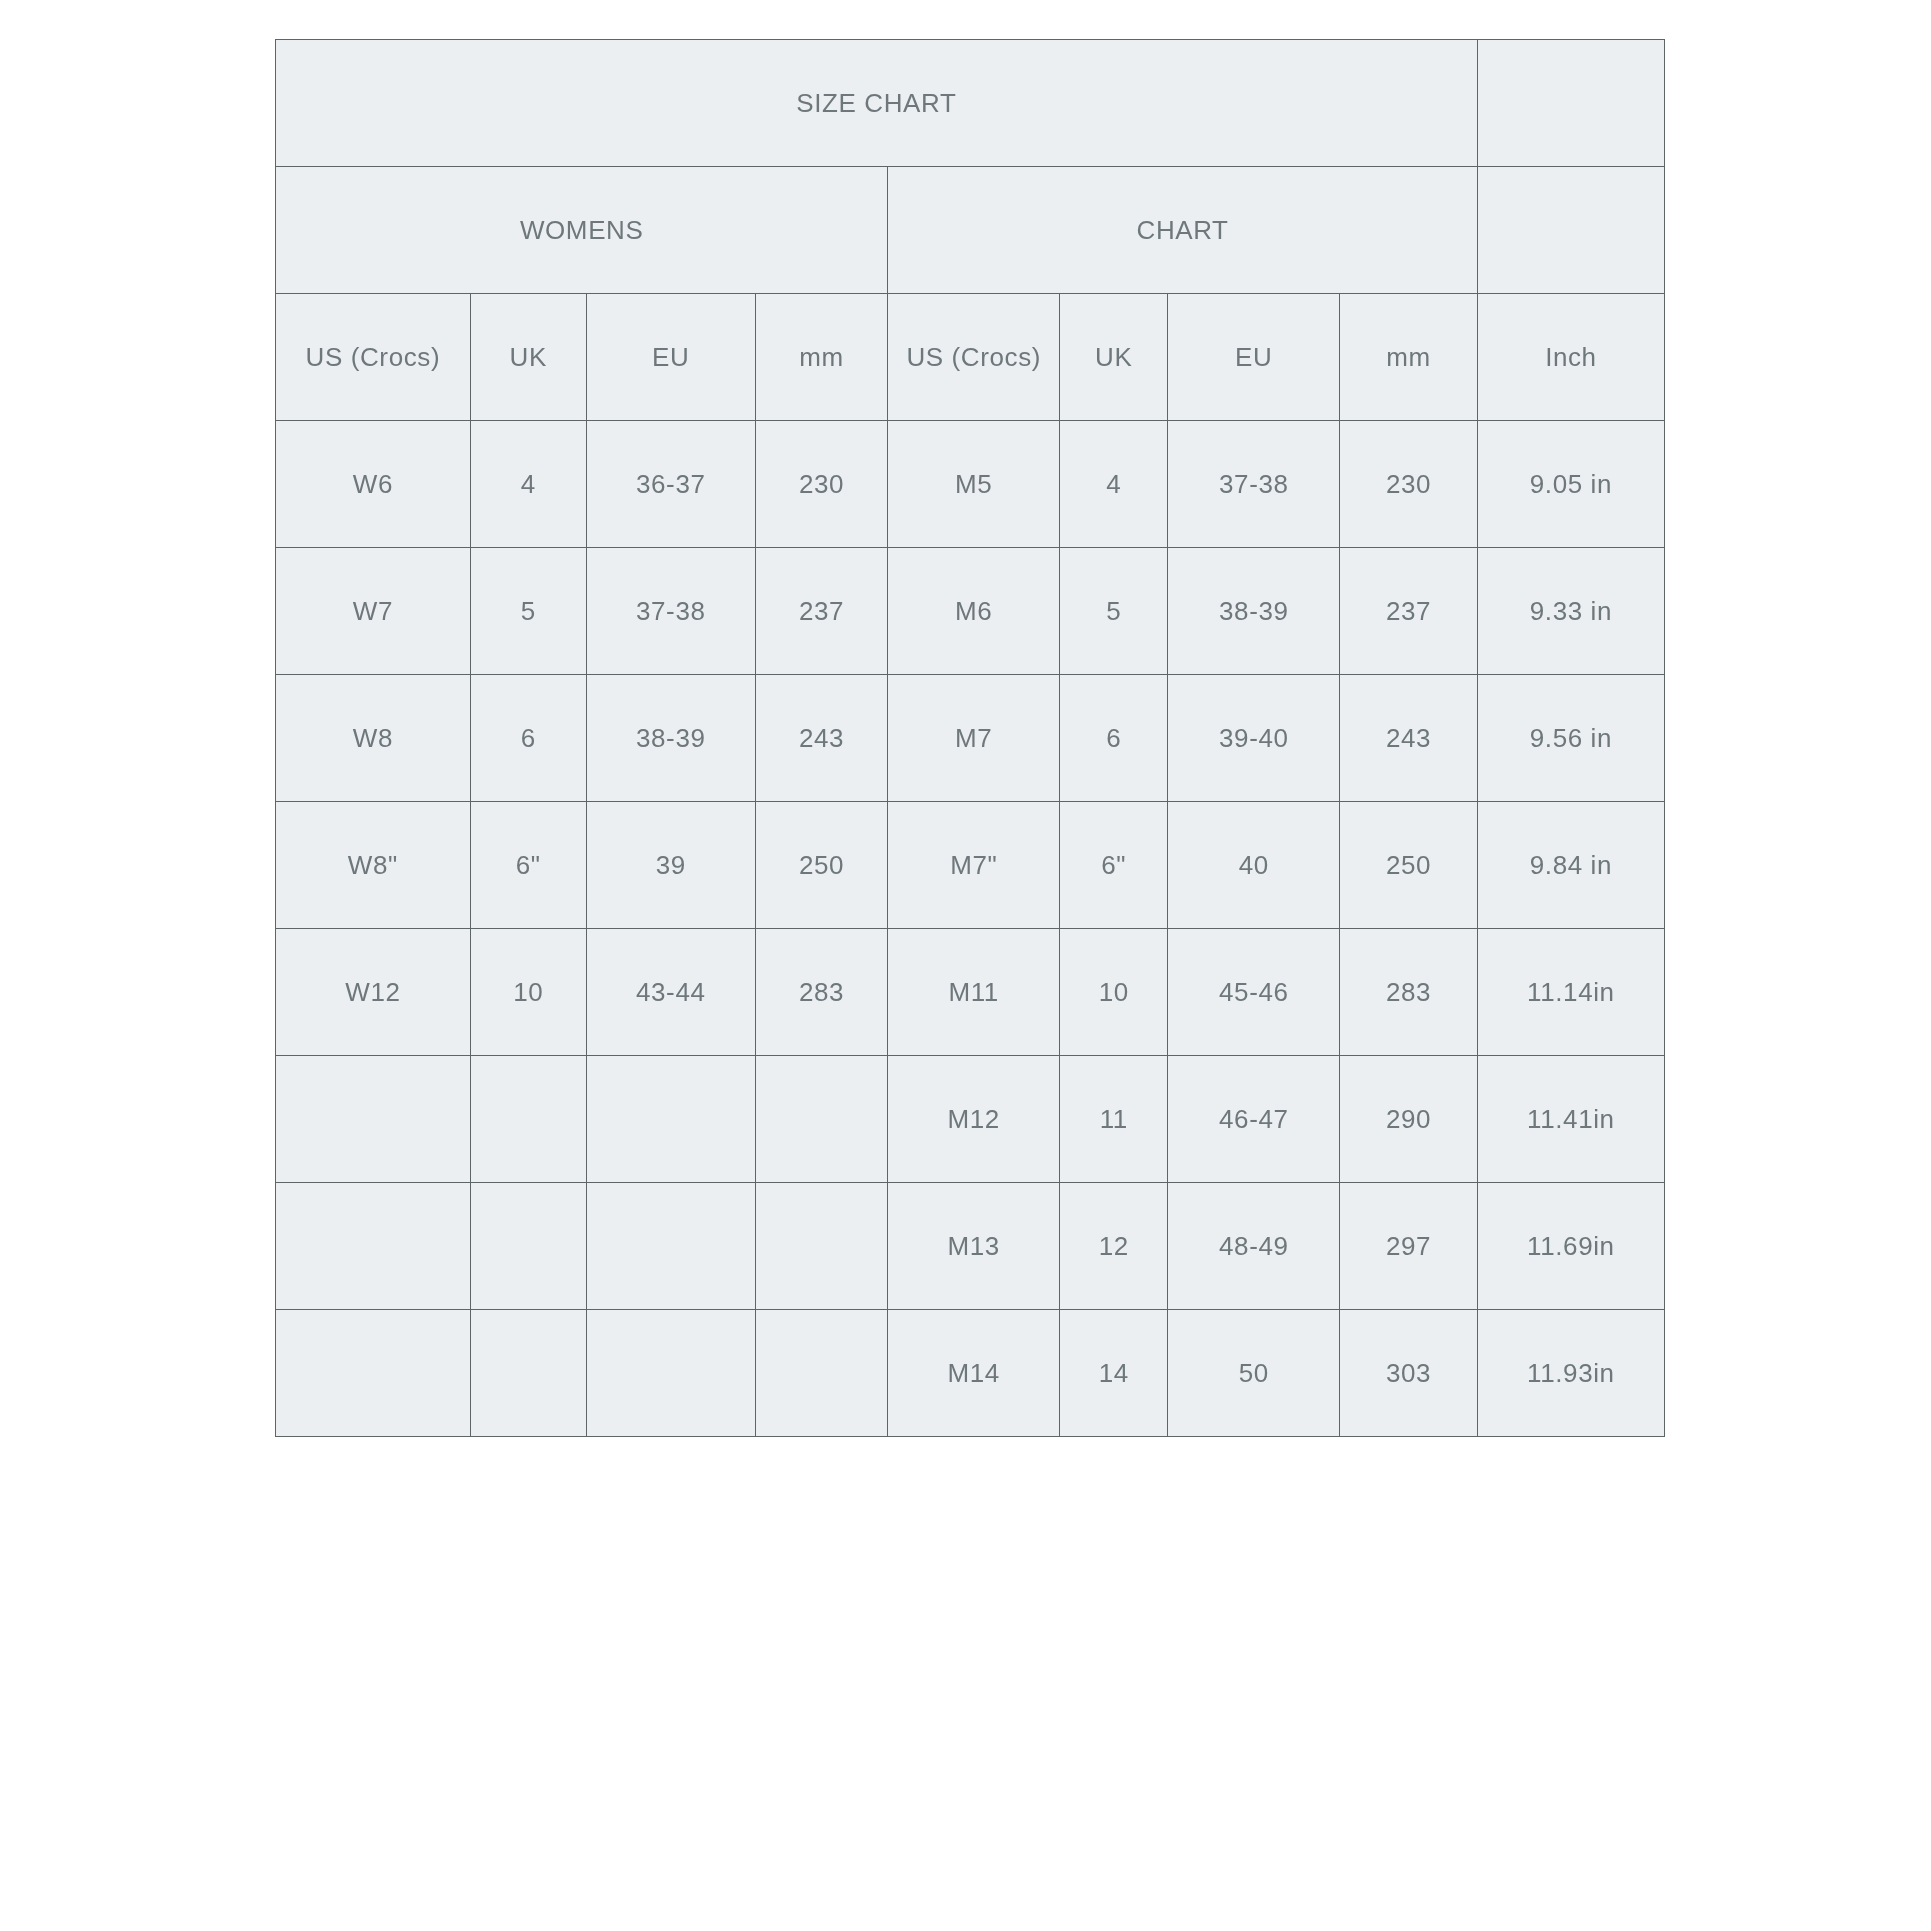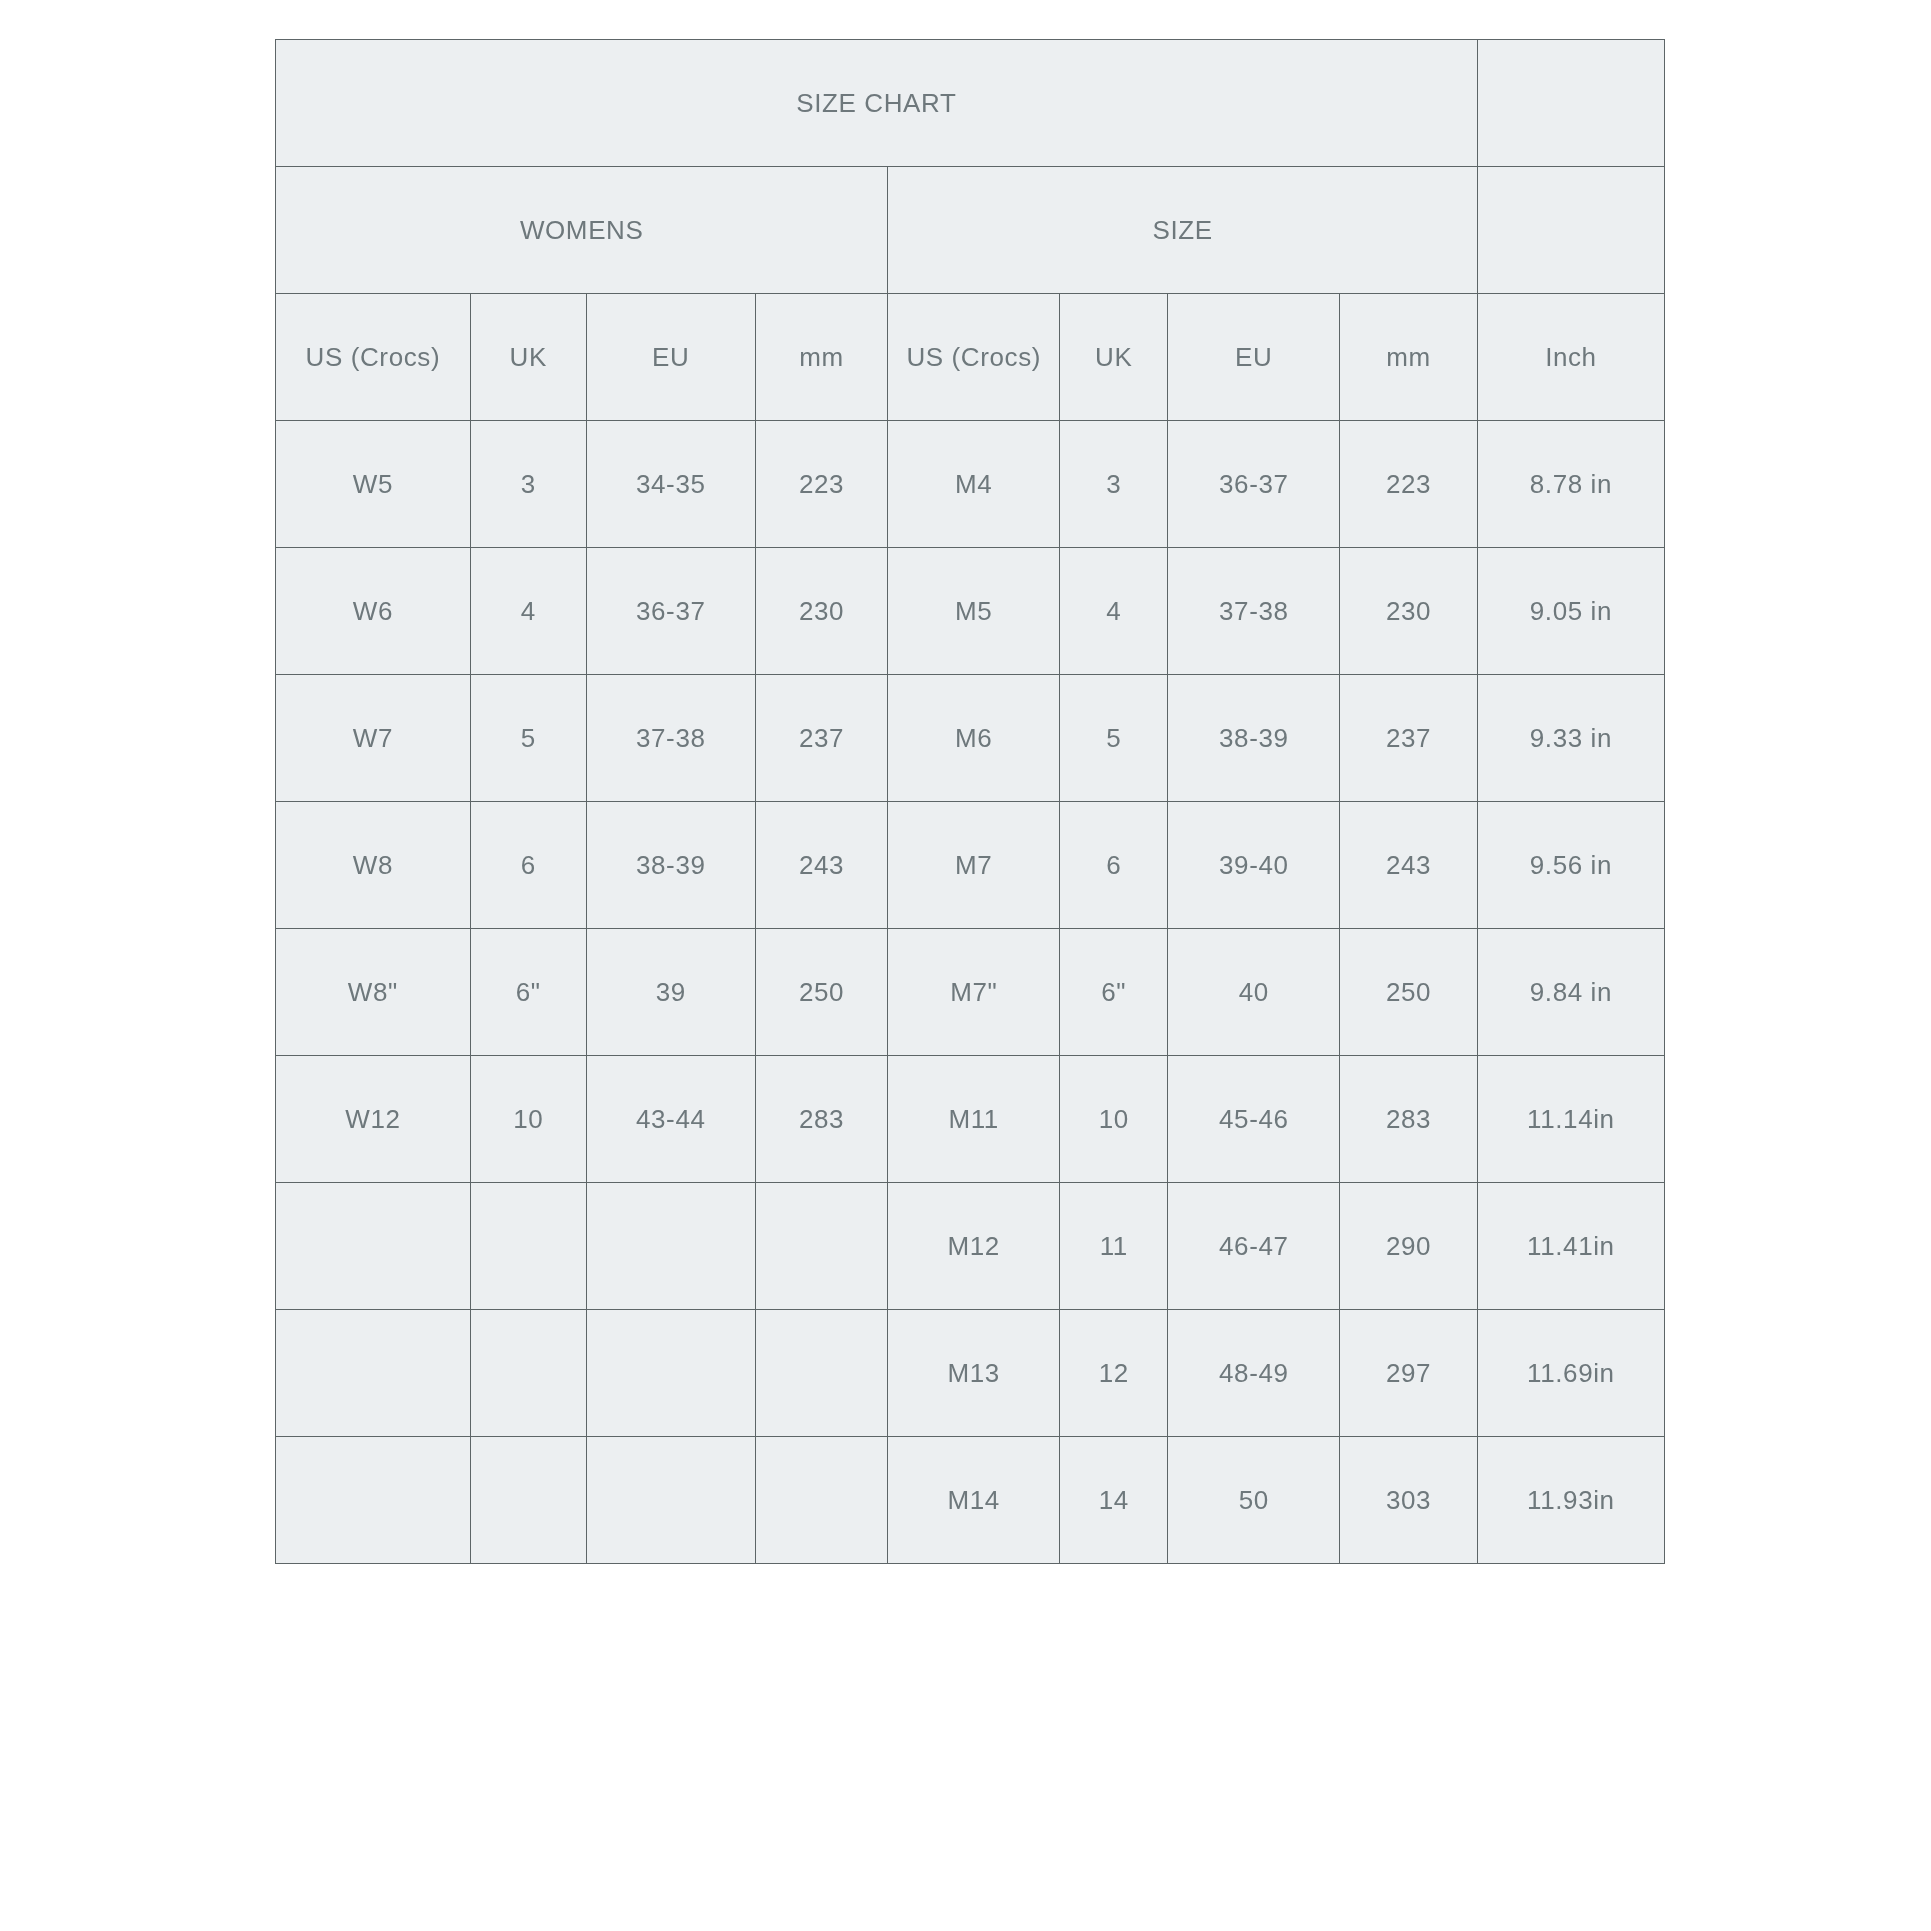--- a/index.html
+++ b/index.html
@@ -91,47 +91,36 @@
           <col class="c7">
         <col class="c8">
       </colgroup>
       <tbody>
         <tr>
           <td class="title-cell" colspan="8">SIZE CHART</td>
           <td class="blank-cell corner-cell"></td>
         </tr>
         <tr>
           <td class="group-cell" colspan="4">WOMENS</td>
-          <td class="group-cell" colspan="4">SIZE</td>
+          <td class="group-cell" colspan="4">CHART</td>
           <td class="blank-cell corner-cell"></td>
         </tr>
         <tr>
           <td class="header-cell">US (Crocs)</td>
           <td class="header-cell">UK</td>
           <td class="header-cell">EU</td>
           <td class="header-cell">mm</td>
           <td class="header-cell">US (Crocs)</td>
           <td class="header-cell">UK</td>
           <td class="header-cell">EU</td>
           <td class="header-cell">mm</td>
           <td class="header-cell">Inch</td>
         </tr>
 
         <tr>
-          <td>W5</td>
-          <td>3</td>
-          <td>34-35</td>
-          <td>223</td>
-          <td>M4</td>
-          <td>3</td>
-          <td>36-37</td>
-          <td>223</td>
-          <td>8.78 in</td>
-        </tr>
-        <tr>
           <td>W6</td>
           <td>4</td>
           <td>36-37</td>
           <td>230</td>
           <td>M5</td>
           <td>4</td>
           <td>37-38</td>
           <td>230</td>
           <td>9.05 in</td>
         </tr>

